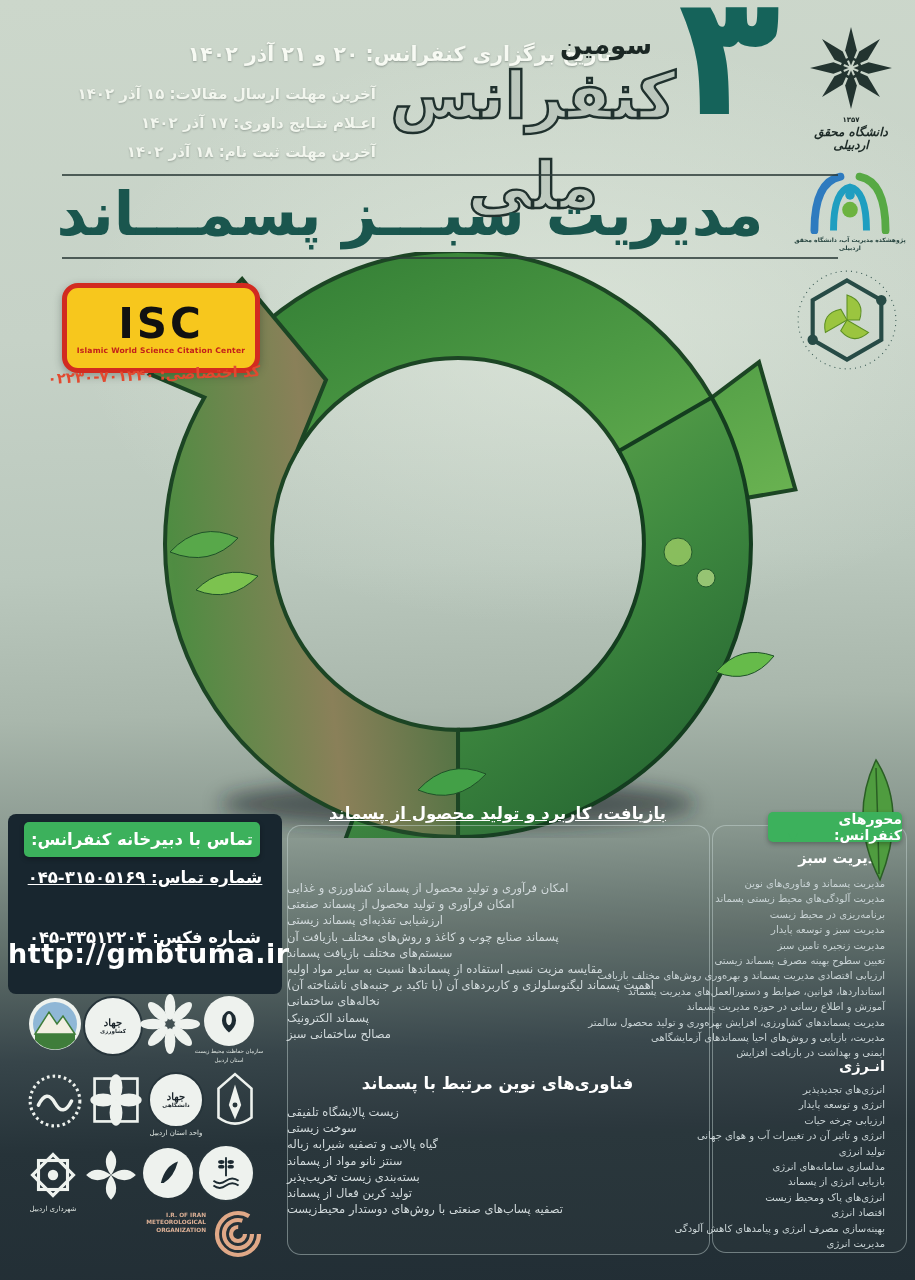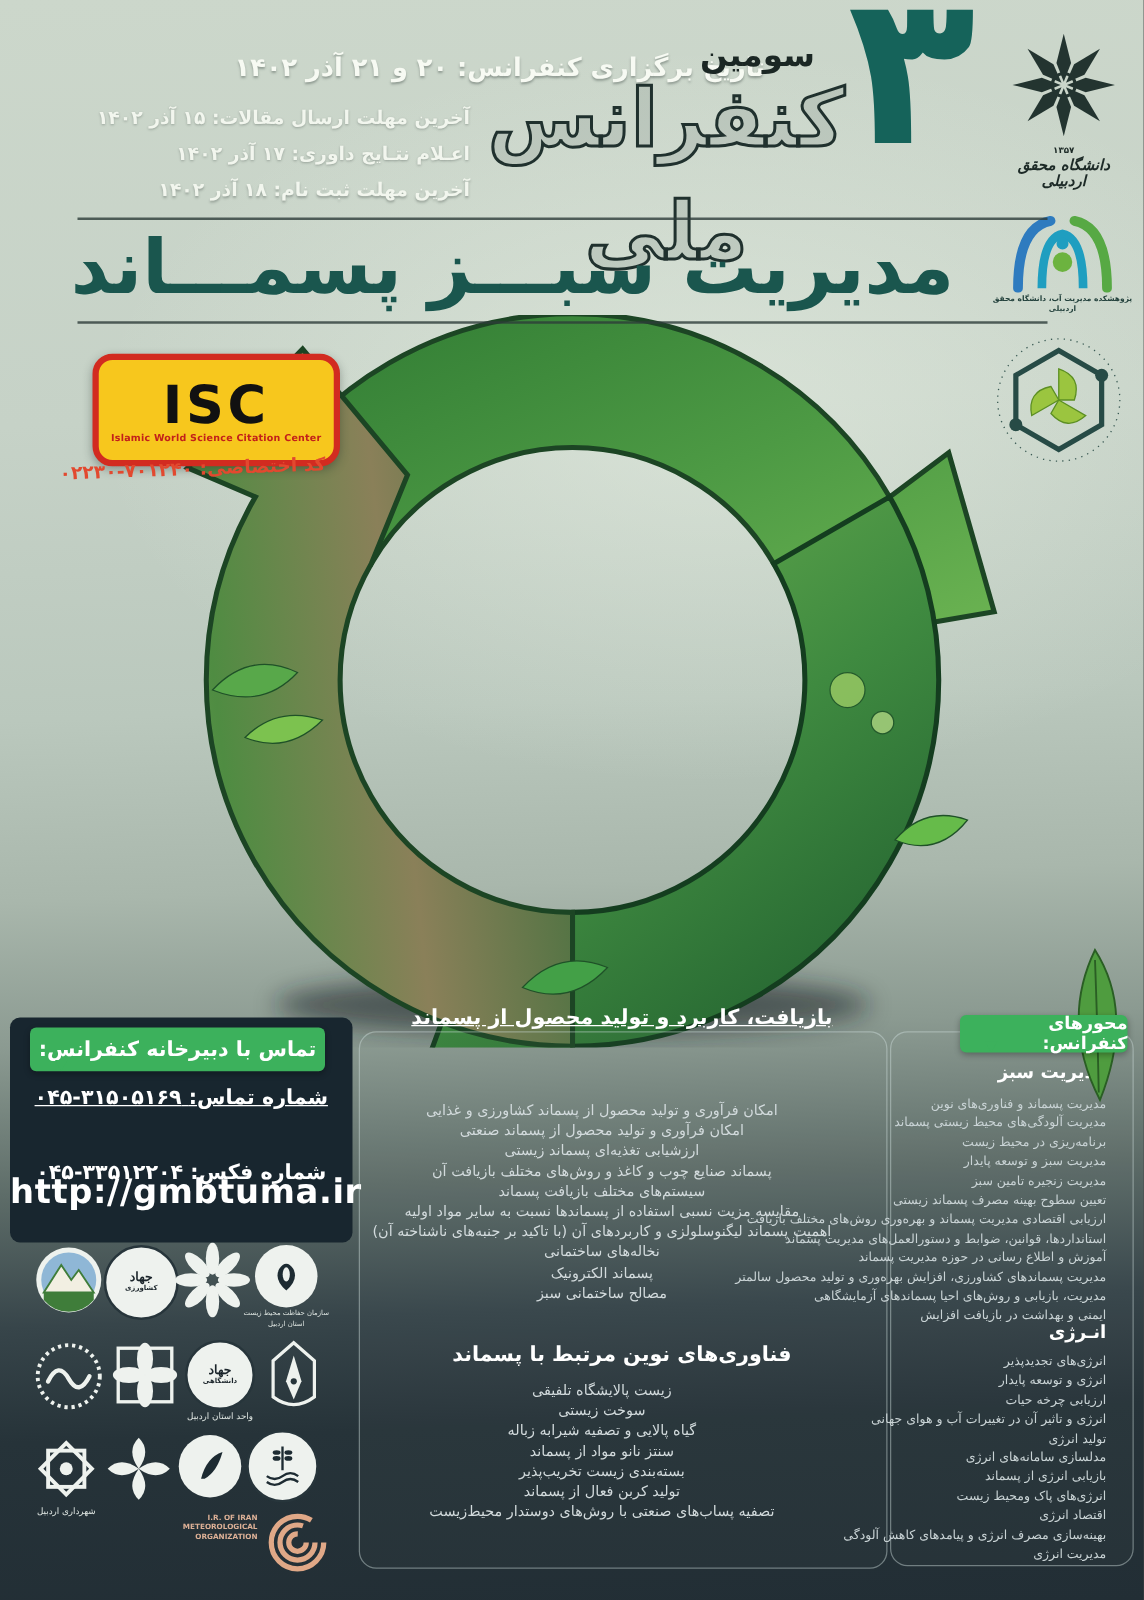--- a/index.html
+++ b/index.html
@@ -22,21 +22,21 @@
   .conf-type{
     left:368px;top:52px;width:330px;text-align:center;font-size:64px;font-weight:700;
     color:rgba(34,51,48,.10);-webkit-text-stroke:2.4px #20312e;letter-spacing:1px;line-height:1.4;
   }
   .hr-line{left:62px;width:776px;height:2px;background:#2d3c39;opacity:.8;}
   .main-title{left:55px;top:169px;width:710px;text-align:center;font-size:60px;font-weight:700;color:#1a564e;line-height:90px;}
 
   
   .isc-box{
     left:62px;top:283px;width:188px;height:80px;background:#f7c71d;border:5px solid #d22b20;border-radius:16px;
-    box-shadow:0 3px 8px rgba(30,40,38,.35);display:flex;flex-direction:column;align-items:center;justify-content:center;margin-left:12px;
+    box-shadow:0 3px 8px rgba(30,40,38,.35);display:flex;flex-direction:column;align-items:center;justify-content:center;
   }
   .isc-acronym{font-size:42px;font-weight:900;color:#111;letter-spacing:3px;line-height:44px;}
   .isc-sub{font-size:7.6px;font-weight:700;color:#c3201a;letter-spacing:.2px;}
   .isc-code{left:34px;top:366px;width:240px;text-align:center;font-size:15px;font-weight:700;color:#e2492f;transform:rotate(-2deg);}
 
   
   .badge{background:#3cb15c;color:#fff;font-weight:700;border-radius:5px;display:flex;align-items:center;justify-content:center;box-shadow:0 2px 5px rgba(0,0,0,.3);}
   .badge::after{content:"";position:absolute;left:20px;bottom:-9px;width:0;height:0;border:9px solid transparent;border-top-color:#3cb15c;border-left-width:5px;border-right-width:5px;}
 
   
@@ -44,21 +44,21 @@
   .contact-badge{left:24px;top:822px;width:236px;height:35px;font-size:16.5px;}
   .contact-line{width:274px;text-align:center;font-size:16.5px;font-weight:700;color:#fff;left:8px;}
   .contact-url{left:8px;top:938px;width:274px;text-align:center;font-size:27px;font-weight:800;color:#fff;letter-spacing:.5px;}
 
   
   .panel{border:1px solid rgba(205,220,218,.45);border-radius:14px;background:rgba(255,255,255,.02);}
   .mid-panel{left:287px;top:825px;width:421px;height:428px;}
   .right-panel{left:712px;top:825px;width:193px;height:426px;}
   .topics-badge{left:768px;top:812px;width:134px;height:30px;font-size:14px;z-index:4;}
   .mid-head{width:421px;left:287px;text-align:center;font-size:16.5px;font-weight:700;color:#fff;}
-  .mid-list{width:389px;left:287px;text-align:center;font-size:11.5px;color:#d2dadc;line-height:16.2px;white-space:nowrap;}
+  .mid-list{width:389px;left:287px;text-align:left;font-size:11.5px;color:#d2dadc;line-height:16.2px;white-space:nowrap;}
   .right-head{width:183px;left:712px;text-align:right;padding-right:10px;font-size:14.5px;font-weight:700;color:#fff;box-sizing:border-box;}
   .right-list{width:183px;left:712px;text-align:right;padding-right:10px;font-size:10px;color:#c9d3d5;line-height:15.4px;white-space:nowrap;box-sizing:border-box;}
 
   
   .logo-cell{display:flex;flex-direction:column;align-items:center;gap:2px;}
   .logo-caption{font-size:5.5px;color:#dfe6e2;white-space:nowrap;text-align:center;line-height:7px;}
   .disc{border-radius:50%;background:#eef2ee;display:flex;flex-direction:column;align-items:center;justify-content:center;}
   .disc-txt1{font-size:10px;font-weight:800;color:#1a242a;line-height:11px;font-family:Liberation Serif, serif;}
   .disc-txt2{font-size:5.6px;font-weight:700;color:#1a242a;line-height:7px;}
   .met-text{font-size:5.8px;font-weight:700;color:#dcb096;line-height:7.4px;text-align:right;}

